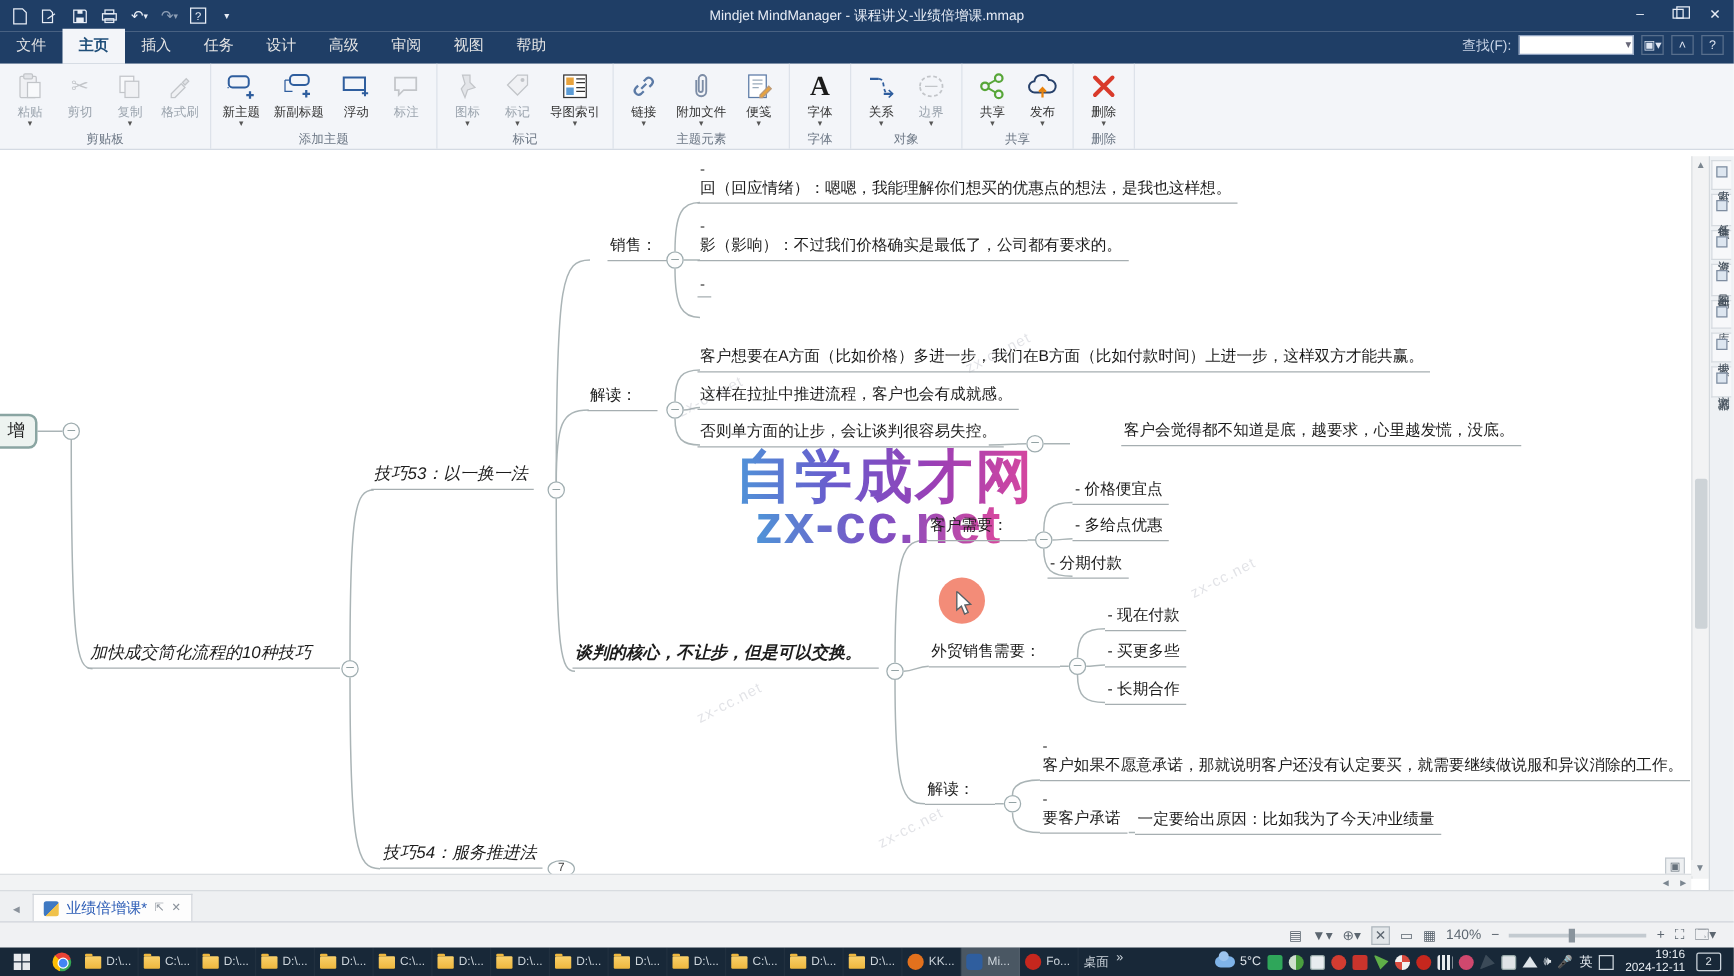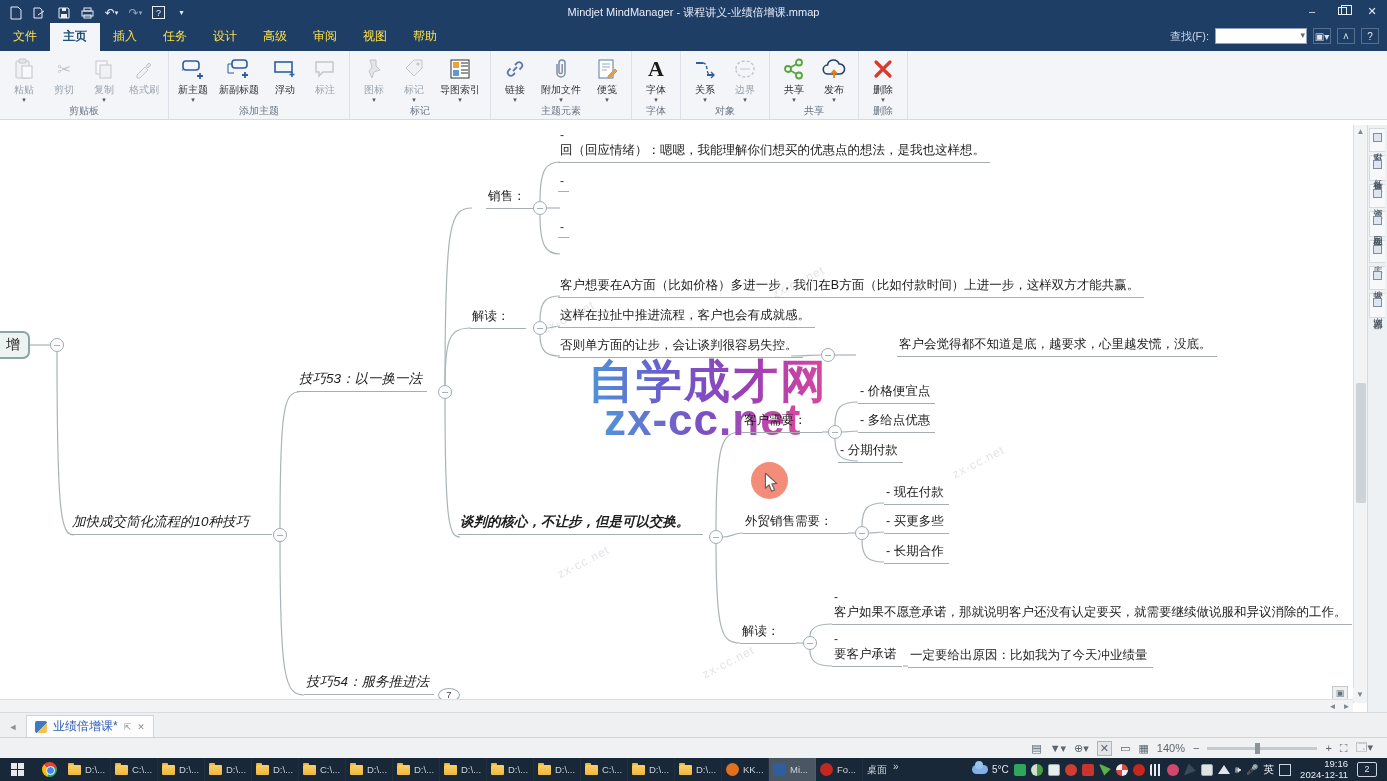--- a/index.html
+++ b/index.html
@@ -11,21 +11,21 @@
   .qicon { width:15px; height:15px; display:inline-flex; align-items:center; justify-content:center; color:#e8edf6; font-size:12px; }
   .qicon svg { display:block; }
   #title-text { position:absolute; left:0; right:0; text-align:center; font-size:11px; color:#e8edf6; pointer-events:none; }
   .winctl { position:absolute; right:0; top:0; display:flex; }
   .winbtn { width:30px; height:22px; display:flex; align-items:center; justify-content:center; color:#e8edf6; font-size:11px; }
   .restore-g { width:9px; height:8px; border:1px solid #e8edf6; position:relative; }
   .restore-g:before { content:""; position:absolute; left:2px; top:-3px; width:9px; height:8px; border:1px solid #e8edf6; }
 
   
   #ribbontabs { position:absolute; left:0; top:25px; width:1387px; height:26px; background:#1f3e66; display:flex; align-items:flex-end; }
-  .rtab { padding:5px 13px 6px; font-size:12px; color:#fde047; }
+  .rtab { padding:5px 13px 6px; font-size:12px; color:#e5e5e5; }
   .rtab.active { background:#f3f5f9; color:#1f4e79; font-weight:bold; }
   #findarea { position:absolute; right:8px; top:28px; display:flex; align-items:center; gap:6px; color:#c9d4e6; font-size:11px; }
   #findbox { width:92px; height:16px; background:#fff; border:1px solid #8fa2c0; position:relative; }
   #findbox:after { content:"▾"; position:absolute; right:1px; top:1px; font-size:9px; color:#667; }
   .viewico { width:18px; height:16px; border:1px solid rgba(255,255,255,.25); display:flex; align-items:center; justify-content:center; color:#dfe6f2; font-size:10px; }
 
   
   #ribbon { position:absolute; left:0; top:51px; width:1387px; height:69px; background:#f3f5f9; border-bottom:1px solid #d4dae3; display:flex; }
   .rgroup { display:flex; flex-direction:column; border-right:1px solid #dde2ea; padding:2px 4px 0; }
   .rbtns { display:flex; flex:1; }
@@ -466,21 +466,21 @@
   <div class="topic t14" style="left:70px;top:388px;min-width:202px">加快成交简化流程的10种技巧</div>
   <div class="nodec" style="left:273px;top:403px">–</div>
   <div class="topic t14" style="left:297px;top:245px">技巧53：以一换一法</div>
   <div class="nodec" style="left:438px;top:260px">–</div>
   <div class="topic t14" style="left:304px;top:548px">技巧54：服务推进法</div>
   <div id="badge7">7</div>
 
   <div class="topic" style="left:486px;top:63px;min-width:56px">销售：</div>
   <div class="nodec" style="left:533px;top:76px">–</div>
   <div class="topic" style="left:558px;top:4px"><span class="dash">-</span><span>回（回应情绪）：嗯嗯，我能理解你们想买的优惠点的想法，是我也这样想。</span></div>
-  <div class="topic" style="left:558px;top:50px"><span class="dash">-</span></div>
+  <div class="topic" style="left:558px;top:50px"><span class="dash">-</span><span>影（影响）：不过我们价格确实是最低了，公司都有要求的。</span></div>
   <div class="topic" style="left:558px;top:96px"><span class="dash">-</span></div>
 
   <div class="topic" style="left:470px;top:183px;min-width:56px">解读：</div>
   <div class="nodec" style="left:533px;top:196px">–</div>
   <div class="topic" style="left:558px;top:152px">客户想要在A方面（比如价格）多进一步，我们在B方面（比如付款时间）上进一步，这样双方才能共赢。</div>
   <div class="topic" style="left:558px;top:182px">这样在拉扯中推进流程，客户也会有成就感。</div>
   <div class="topic" style="left:558px;top:212px">否则单方面的让步，会让谈判很容易失控。</div>
   <div class="nodec" style="left:821px;top:223px">–</div>
   <div class="topic" style="left:897px;top:211px">客户会觉得都不知道是底，越要求，心里越发慌，没底。</div>
 

